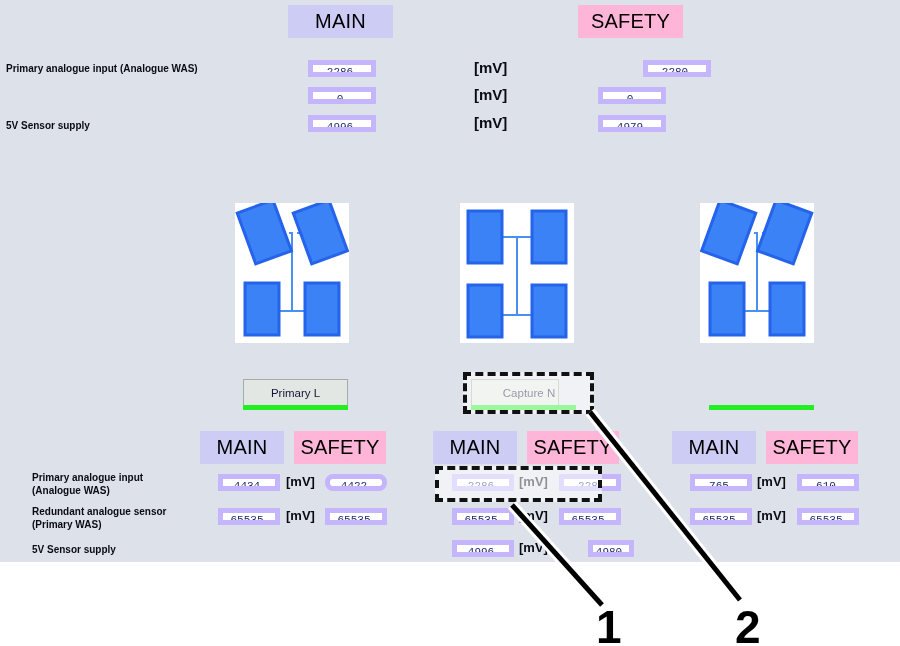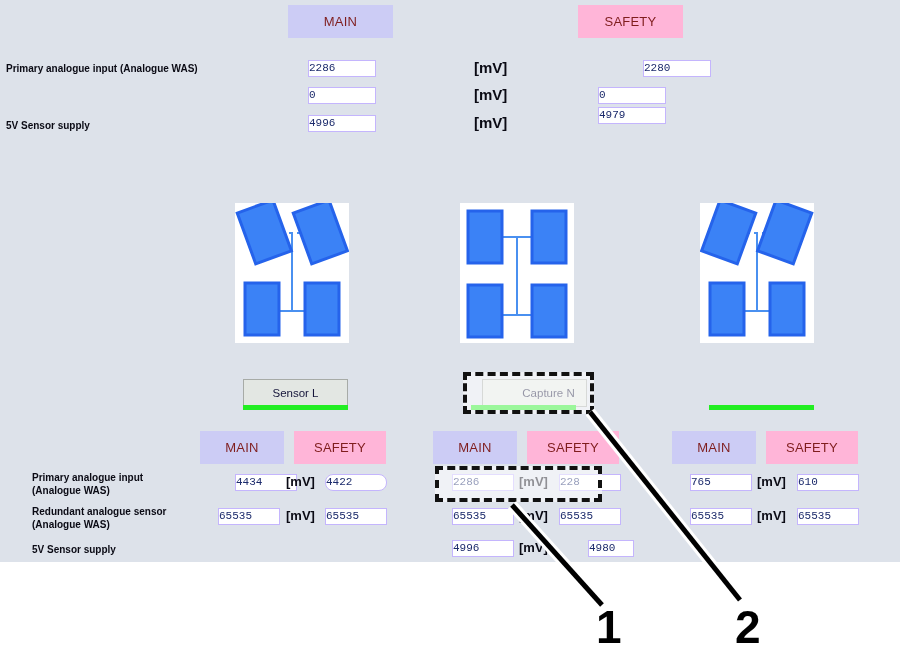--- a/index.html
+++ b/index.html
@@ -14,22 +14,22 @@
   .panel{
     position:absolute;left:0;top:0;width:900px;height:562px;
     background:#dde2ea;
   }
 
   
   .chip{
     position:absolute;
     height:33px;line-height:33px;
     text-align:center;
-    font-size:13px;
-    color:#7f1d1d;
+    font-size:20px;
+    color:#000000;
     letter-spacing:.2px;
     font-family:"Liberation Sans", sans-serif;
   }
   .chip.main{background:#ccccf5;}
   .chip.safety{background:#ffb5d8;}
 
   
   .lbl{
     position:absolute;
     font-weight:bold;
@@ -38,25 +38,25 @@
     font-family:Liberation Sans, sans-serif;
     line-height:13px;
     white-space:pre-line;
   }
 
   
   .numbox{
     position:absolute;
     box-sizing:border-box;
     background:#ffffff;
-    border:1px solid #c4b5fd;
+    border:5px solid #c4b5fd;
     font-family:"Liberation Mono", monospace;
     font-size:11px;
     color:#1b2a6b;
-    text-align:left;
+    text-align:center;
     padding-right:4px;
     line-height:15px;
     height:17px;
     overflow:hidden;
   }
 
   
   .unit{
     position:absolute;
     font-weight:bold;
@@ -127,21 +127,21 @@
   <div class="unit" style="left:474px;top:59px;">[mV]</div>
   <div class="numbox" style="left:598px;top:60px;width:68px;margin-left:45px;">2280</div>
 
   <div class="numbox" style="left:308px;top:87px;width:68px;">0</div>
   <div class="unit" style="left:474px;top:86px;">[mV]</div>
   <div class="numbox" style="left:598px;top:87px;width:68px;">0</div>
 
   <div class="lbl" style="left:6px;top:119px;width:280px;">5V Sensor supply</div>
   <div class="numbox" style="left:308px;top:115px;width:68px;">4996</div>
   <div class="unit" style="left:474px;top:114px;">[mV]</div>
-  <div class="numbox" style="left:598px;top:107px;width:68px;">4979</div>
+  <div class="numbox" style="left:598px;top:115px;width:68px;">4979</div>
 
   <div class="diagram" style="left:235px;top:203px;">
     <svg width="114" height="140" viewBox="0 0 114 140">
       <line x1="57" y1="30" x2="57" y2="108" stroke="#4a90f0" stroke-width="2"></line>
       <line x1="27" y1="108" x2="87" y2="108" stroke="#4a90f0" stroke-width="2"></line>
       <line x1="30" y1="30" x2="84" y2="30" stroke="#4a90f0" stroke-width="2" stroke-dasharray="4 4"></line>
       <g transform="rotate(-20 29 28)">
         <rect x="10" y="2" width="38" height="54" fill="#3b82f6" stroke="#2563eb" stroke-width="3"></rect>
       </g>
       <g transform="rotate(-20 85 28)">
@@ -173,44 +173,44 @@
         <rect x="10" y="2" width="38" height="54" fill="#3b82f6" stroke="#2563eb" stroke-width="3"></rect>
       </g>
       <g transform="rotate(20 85 28)">
         <rect x="66" y="2" width="38" height="54" fill="#3b82f6" stroke="#2563eb" stroke-width="3"></rect>
       </g>
       <rect x="10" y="80" width="34" height="52" fill="#3b82f6" stroke="#2563eb" stroke-width="3"></rect>
       <rect x="70" y="80" width="34" height="52" fill="#3b82f6" stroke="#2563eb" stroke-width="3"></rect>
     </svg>
   </div>
 
-  <div class="capbtn" style="left:243px;top:379px;width:105px;">Sensor L</div>
+  <div class="capbtn" style="left:243px;top:379px;width:105px;">Primary L</div>
   <div class="capbar" style="left:243px;top:405px;width:105px;"></div>
 
-  <div class="capbtn" style="left:482px;top:379px;width:105px;padding-left:28px;">Capture N</div>
+  <div class="capbtn" style="left:471px;top:379px;width:88px;padding-left:28px;">Capture N</div>
   <div class="capbar" style="left:471px;top:405px;width:105px;"></div>
 
   <div class="capbar" style="left:709px;top:405px;width:105px;"></div>
 
   <div class="chip main" style="left:200px;top:431px;width:84px;">MAIN</div>
   <div class="chip safety" style="left:294px;top:431px;width:92px;">SAFETY</div>
 
   <div class="chip main" style="left:433px;top:431px;width:84px;">MAIN</div>
   <div class="chip safety" style="left:527px;top:431px;width:92px;">SAFETY</div>
 
   <div class="chip main" style="left:672px;top:431px;width:84px;">MAIN</div>
   <div class="chip safety" style="left:766px;top:431px;width:92px;">SAFETY</div>
 
   <div class="lbl" style="left:32px;top:471px;width:190px;">Primary analogue input
 (Analogue WAS)</div>
   <div class="lbl" style="left:32px;top:505px;width:200px;">Redundant analogue sensor
-(Analogue WAS)</div>
+(Primary WAS)</div>
   <div class="lbl" style="left:32px;top:543px;width:190px;">5V Sensor supply</div>
 
-  <div class="numbox" style="left:218px;top:474px;width:62px;margin-left:17px;">4434</div>
+  <div class="numbox" style="left:218px;top:474px;width:62px;">4434</div>
   <div class="unit small" style="left:286px;top:473px;">[mV]</div>
   <div class="numbox" style="left:325px;top:474px;width:62px;border-radius:8px;">4422</div>
 
   <div class="numbox" style="left:218px;top:508px;width:62px;">65535</div>
   <div class="unit small" style="left:286px;top:507px;">[mV]</div>
   <div class="numbox" style="left:325px;top:508px;width:62px;">65535</div>
 
   <div class="numbox" style="left:452px;top:474px;width:62px;">2286</div>
   <div class="unit small" style="left:519px;top:473px;">[mV]</div>
   <div class="numbox" style="left:559px;top:474px;width:62px;">228</div>

